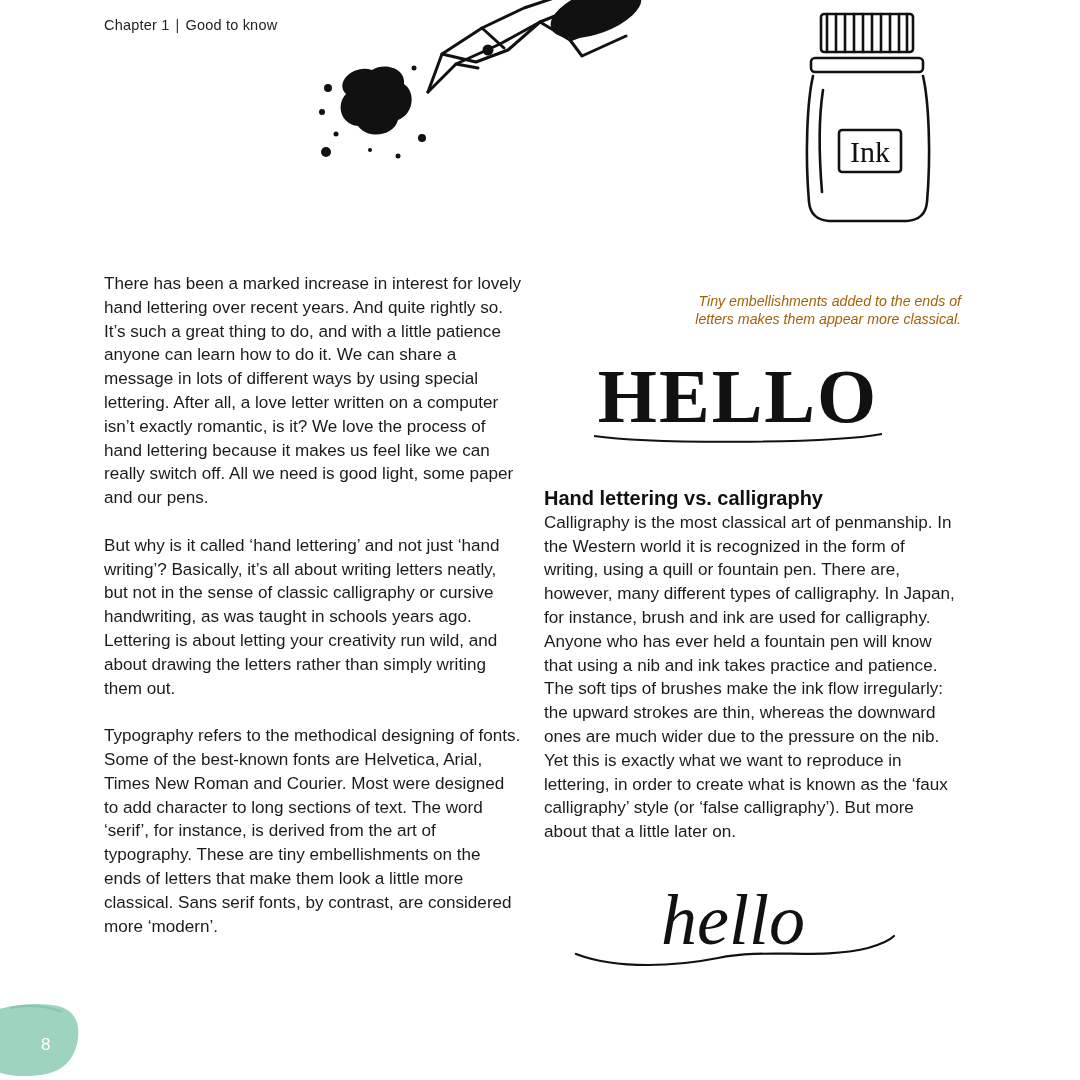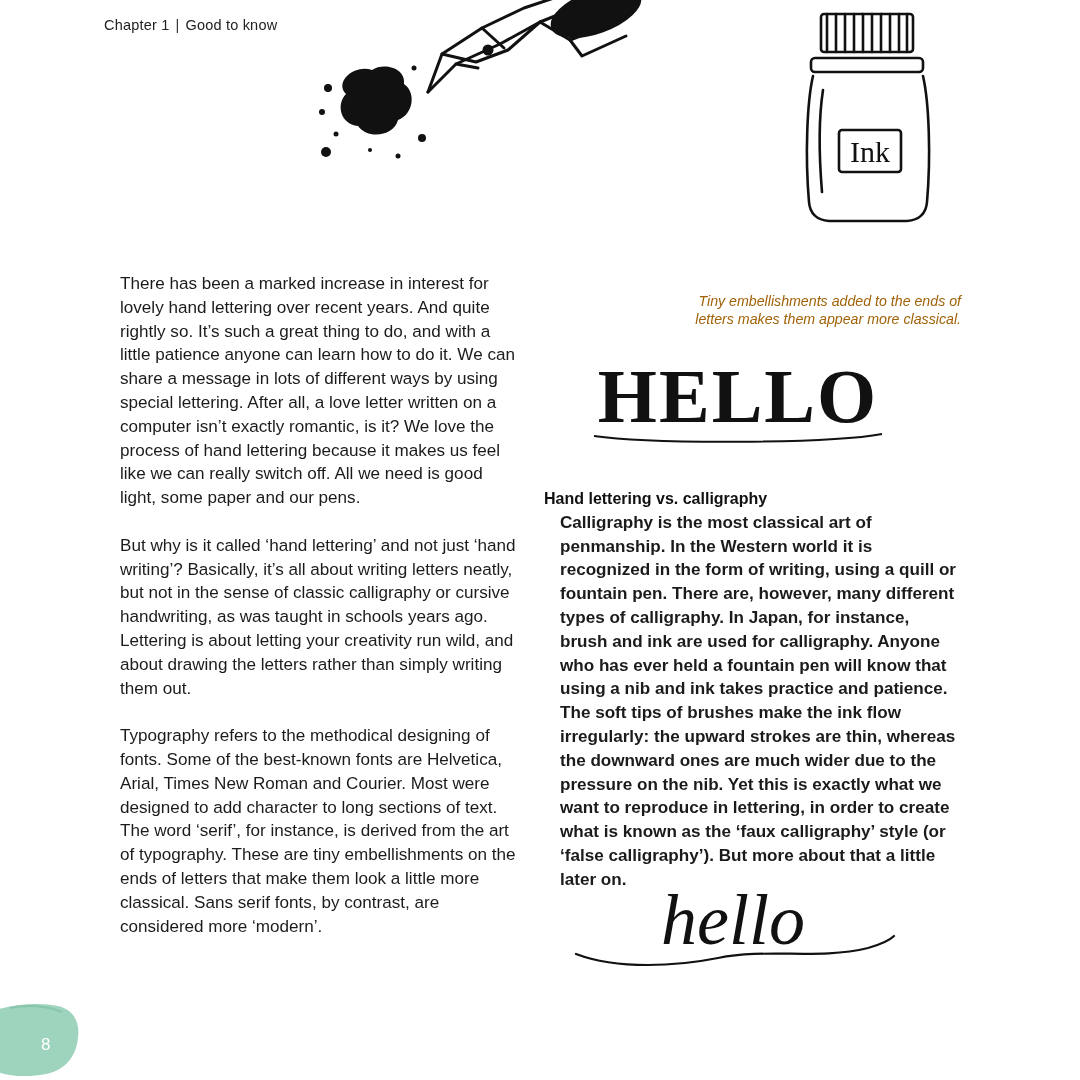--- a/index.html
+++ b/index.html
@@ -43,35 +43,35 @@
     top: 272px;
     width: 418px;
   }
   .col-right {
     position: absolute;
     left: 544px;
     top: 487px;
     width: 412px;
   }
   p.body {
-    margin: 0 0 0 16px;
+    margin: 0 0 0 0;
     font-size: 17.1px;
     line-height: 23.8px;
     color: #1b1b1b;
   }
   p.body + p.body { margin-top: 23.8px; }
   h3.sub {
-    font-size: 16px;
+    font-size: 20px;
     line-height: 23.8px;
     font-weight: bold;
     margin: 23.8px 0 0 0;
     color: #111;
   }
   .col-right h3.sub { margin-top: 0; }
-  h3.sub + p.body { margin-top: 0; font-weight: bold; }
+  h3.sub + p.body { margin-top: 0; }
 
   
   .caption {
     position: absolute;
     right: 119px;
     top: 293px;
     width: 290px;
     text-align: right;
     font-style: italic;
     font-size: 14.2px;

